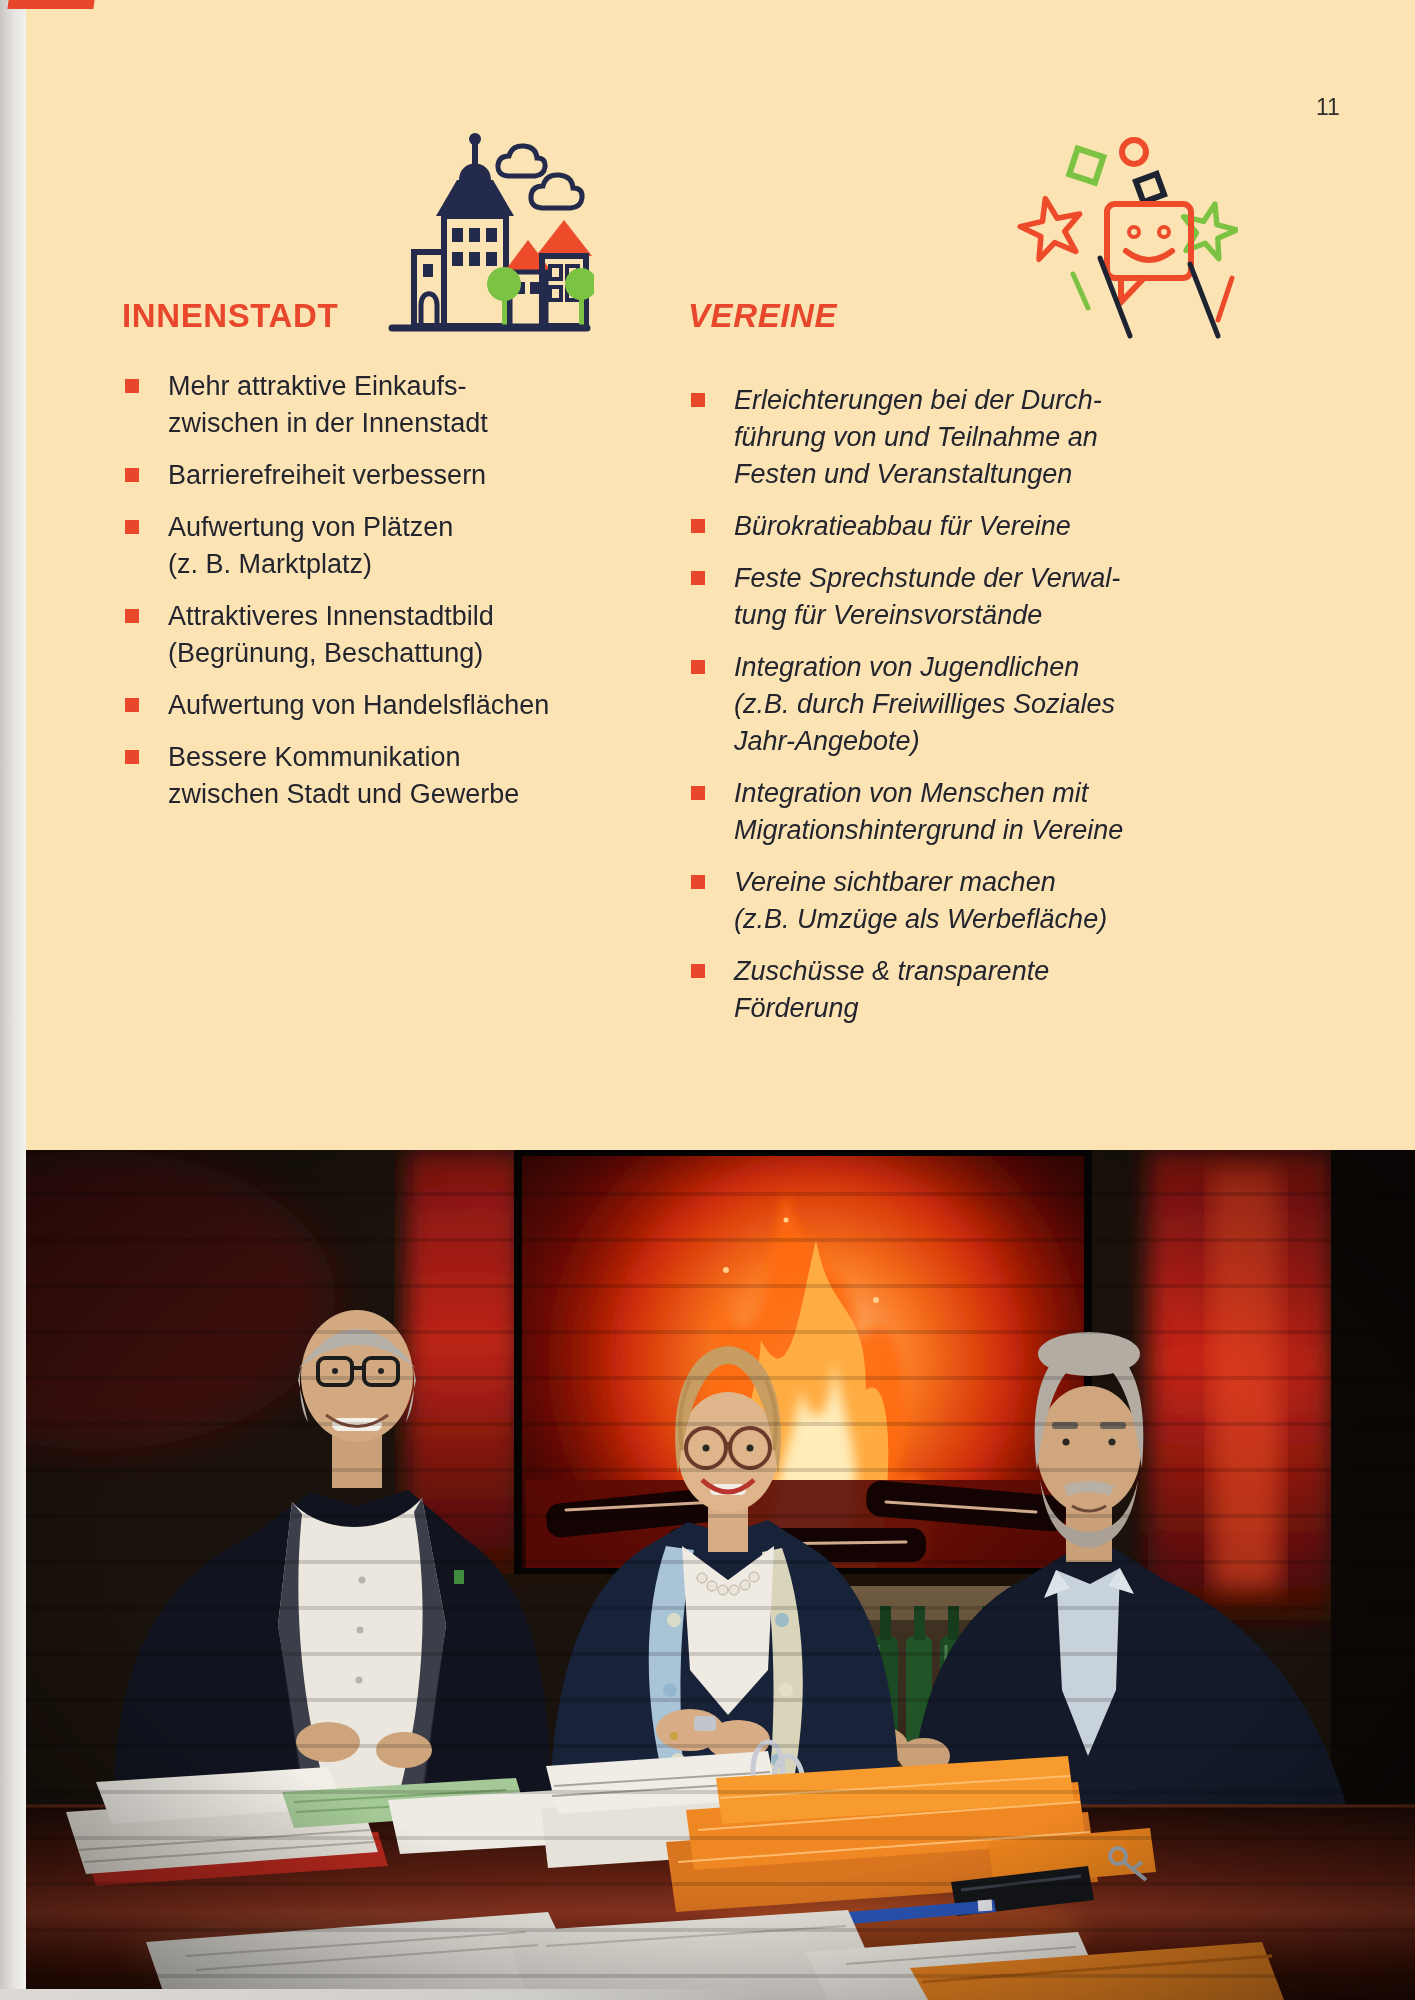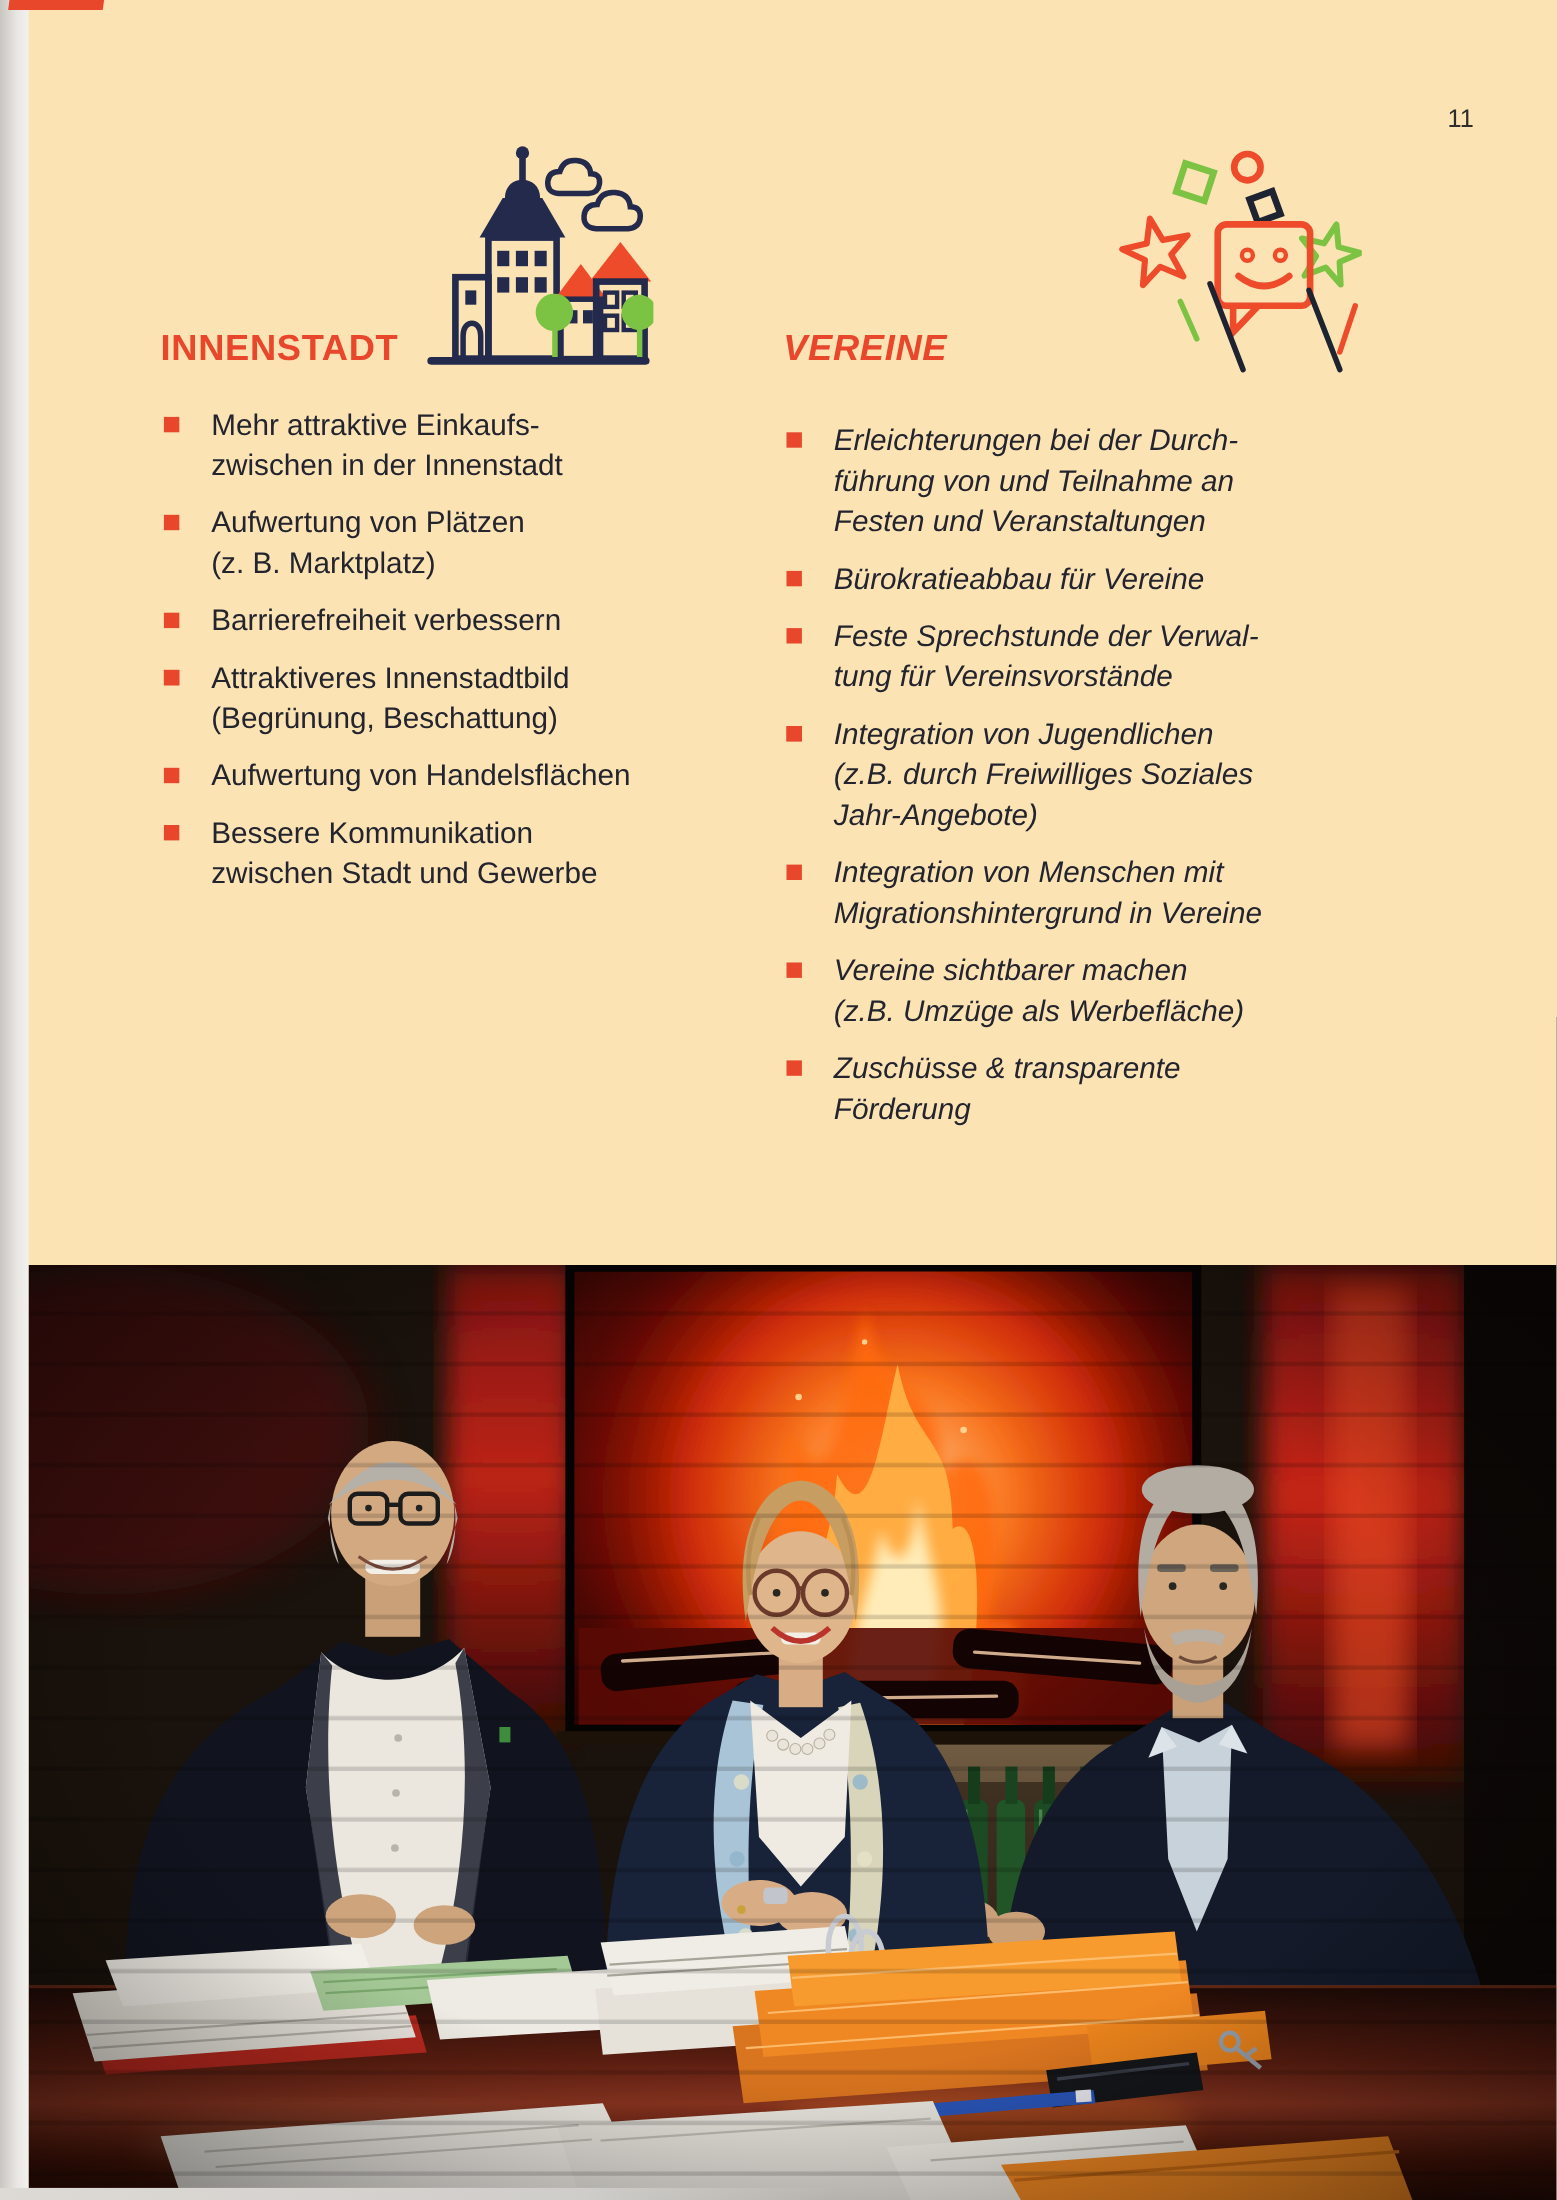--- a/index.html
+++ b/index.html
@@ -21,21 +21,21 @@
   }
   .red-sliver {
     position:absolute; left:8px; top:0; width:86px; height:9px;
     background:#e8472c; transform:skewX(-8deg); z-index:32;
   }
   .page-number {
     position:absolute; left:1316px; top:94px;
     font-size:23px; color:#2e2d2b; z-index:5;text-align:center;
   }
   
-  .section { position:absolute; top:296px; z-index:4;margin-left:24px; }
+  .section { position:absolute; top:296px; z-index:4; }
   .section.left  { left:122px; width:462px; }
   .section.right { left:688px; width:486px;font-style:italic; }
   .section-title {
     margin:0; font-size:33px; line-height:40px; font-weight:bold;
     letter-spacing:0.6px; color:#e8472c;
   }
   .section ul { list-style:none; padding:0; margin:0; }
   .section.left  ul { margin-top:32px; }
   .section.right ul { margin-top:46px; }
   .section li {
@@ -135,23 +135,23 @@
       <line x1="180" y1="136" x2="208" y2="208" stroke="#1d2330" stroke-width="5"></line>
       <line x1="222" y1="150" x2="208" y2="192" stroke="#ee4b2b" stroke-width="5"></line>
     </g>
   </svg>
 
   <section class="section left">
     <h2 class="section-title">INNENSTADT</h2>
     <ul>
       <li><span class="bullet"></span><span class="li-text">Mehr attraktive Einkaufs-
 zwischen in der Innenstadt</span></li>
+      <li><span class="bullet"></span><span class="li-text">Barrierefreiheit verbessern</span></li>
       <li><span class="bullet"></span><span class="li-text">Aufwertung von Plätzen
 (z. B. Marktplatz)</span></li>
-      <li><span class="bullet"></span><span class="li-text">Barrierefreiheit verbessern</span></li>
       <li><span class="bullet"></span></li>
       <li><span class="bullet"></span><span class="li-text">Attraktiveres Innenstadtbild
 (Begrünung, Beschattung)</span></li>
       <li><span class="bullet"></span><span class="li-text">Aufwertung von Handelsflächen</span></li>
       <li><span class="bullet"></span><span class="li-text">Bessere Kommunikation
 zwischen Stadt und Gewerbe</span></li>
     </ul>
   </section>
 
   <section class="section right">

